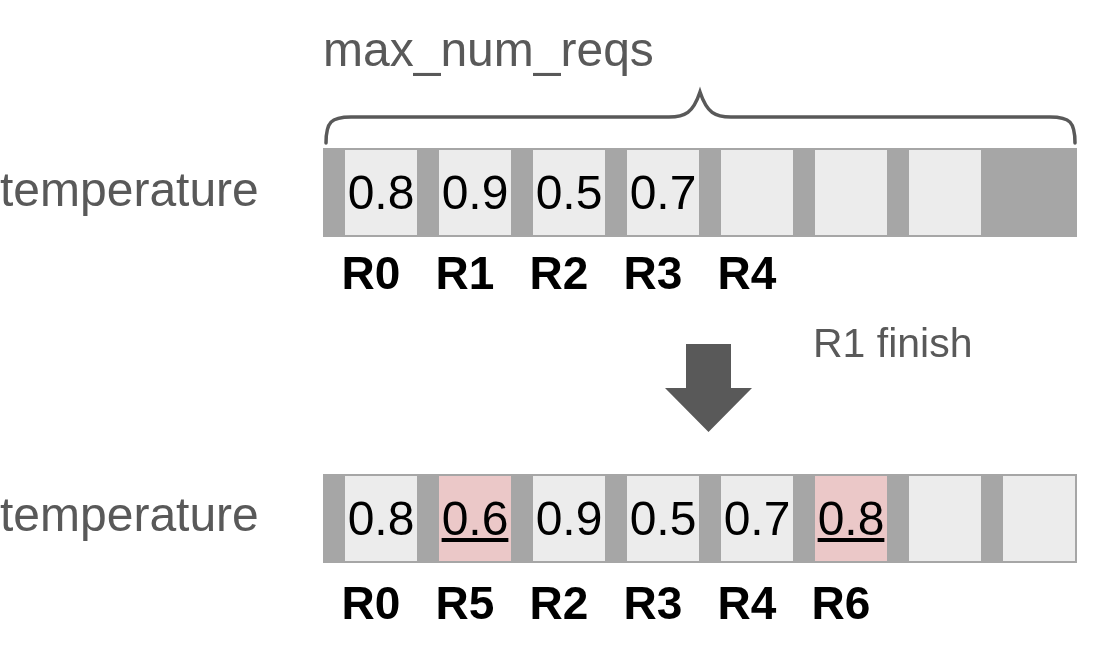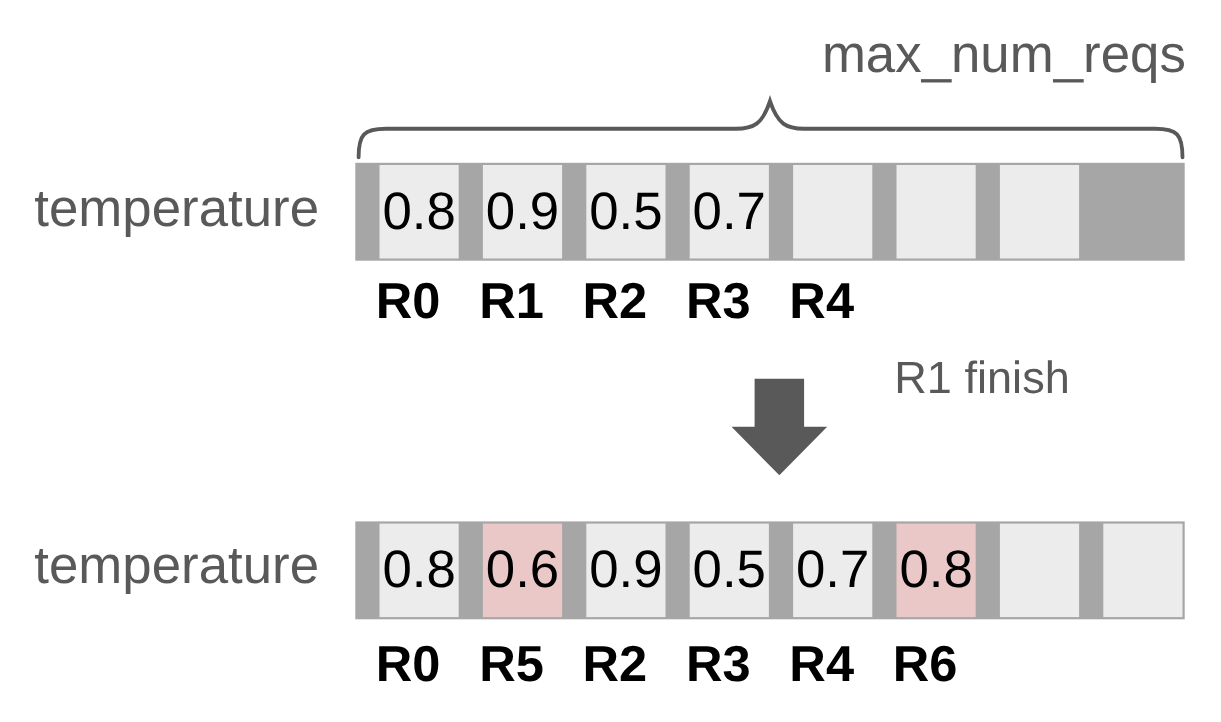--- a/index.html
+++ b/index.html
@@ -13,38 +13,38 @@
     width: 1110px;
     height: 656px;
     background: var(--bg, #ffffff);
     overflow: hidden;
   }
   .brace-label {
     position: absolute;
     left: 323px;
     top: 22px;
     width: 755px;
-    text-align: right;
+    text-align: left;
     font-size: 48px;
     line-height: 56px;
     color: var(--gray-text, #595959);
     white-space: nowrap;
   }
   .brace {
     position: absolute;
     left: 323px;
     top: 86px;
     width: 755px;
     height: 60px;
   }
   .row-label {
     position: absolute;
     left: 0;
     width: 290px;
-    text-align: right;
+    text-align: left;
     font-size: 48px;
     line-height: 56px;
     color: var(--gray-text, #595959);
     white-space: nowrap;
   }
   .row-label.label-1 { top: 162px; }
   .row-label.label-2 { top: 487px; }
   .cells {
     position: absolute;
     left: 323px;
@@ -62,20 +62,21 @@
     background: var(--cell-bg, #ececec);
     display: flex;
     align-items: center;
     justify-content: center;
     font-size: 48px;
     color: var(--black-text, #000000);
     margin-left: 20px;
   }
   .cell.highlight {
     background: var(--highlight-bg, #ebc8c8);
+    text-decoration: underline;
   }
   .reqs {
     position: absolute;
     left: 323px;
     display: grid;
     grid-template-columns: repeat(8, 92px);
     gap: 2px;
     padding: 0 2px;
     width: max-content;
   }

